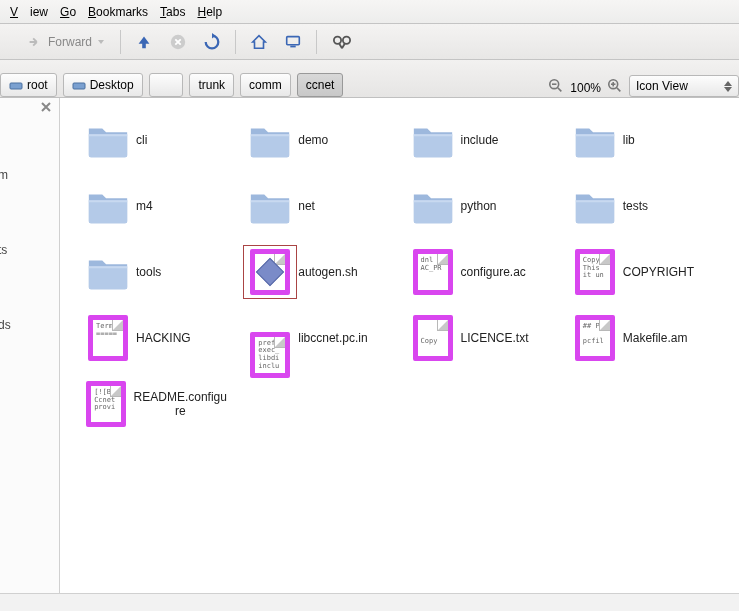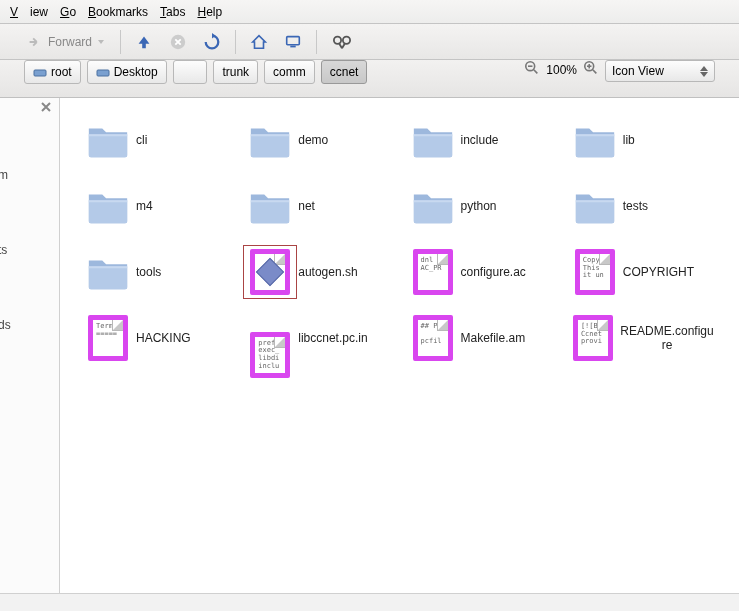--- a/index.html
+++ b/index.html
@@ -8,21 +8,21 @@
 .menubar { height: 24px; background: linear-gradient(#f6f5f4, #ededec); border-bottom: 1px solid #c4c4c4; display: flex; align-items: center; padding: 0 4px; }
 .menubar span { padding: 2px 6px; cursor: default; }
 .menubar span u { text-decoration: underline; }
 
 .toolbar { height: 36px; background: linear-gradient(#f4f3f2, #e8e7e6); border-bottom: 1px solid #c4c4c4; display: flex; align-items: center; padding: 0 4px; gap: 4px; }
 .tb-btn { display: inline-flex; align-items: center; gap: 4px; padding: 4px 6px; border-radius: 3px; color: #888; }
 .tb-btn.active { color: #333; }
 .tb-sep { width: 1px; height: 24px; background: #c8c8c8; margin: 0 4px; }
 .tb-arrow svg { width: 18px; height: 18px; }
 
-.pathbar { height: 38px; background: linear-gradient(#f2f1f0, #e6e5e4); border-bottom: 1px solid #c0c0c0; display: flex; align-items: flex-start; padding: 0 24px; gap: 6px; }
+.pathbar { height: 38px; background: linear-gradient(#f2f1f0, #e6e5e4); border-bottom: 1px solid #c0c0c0; display: flex; align-items: flex-end; padding: 0 0; gap: 6px; }
 .path-btn { display: inline-flex; align-items: center; gap: 4px; padding: 4px 8px; border: 1px solid #b8b8b8; border-radius: 3px; background: linear-gradient(#fdfdfd, #e8e8e8); font-size: 12px; }
 .path-btn.active { background: linear-gradient(#d8d8d8, #c8c8c8); border-color: #999; }
 .spacer { flex: 1; }
 .zoom-group { display: flex; align-items: center; gap: 6px; }
 .zoom-btn svg { width: 16px; height: 16px; }
 .viewsel { border: 1px solid #b8b8b8; border-radius: 3px; background: linear-gradient(#fdfdfd, #e8e8e8); padding: 3px 6px; display: flex; align-items: center; gap: 4px; min-width: 110px; justify-content: space-between; }
 
 .content { display: flex; height: calc(611px - 24px - 36px - 38px - 18px); }
 .sidebar { width: 60px; border-right: 1px solid #d0d0d0; background: #fbfbfb; position: relative; }
 .sidebar .close { position: absolute; top: 2px; right: 6px; cursor: default; }
@@ -312,20 +312,28 @@
         <div class="iconwrap">
           <div class="file" style="white-space: pre; margin-top: 33px;">prefi
 exec_
 libdi
 inclu</div>
         </div>
         <div class="label">libccnet.pc.in</div>
       </div>
       <div class="item">
         <div class="iconwrap">
+          <div class="file" style="white-space: pre;">
+
+Copy</div>
+        </div>
+        <div class="label">LICENCE.txt</div>
+      </div>
+      <div class="item">
+        <div class="iconwrap">
           <div class="file" style="white-space: pre;">## Pr
 
 pcfil</div>
         </div>
         <div class="label">Makefile.am</div>
       </div>
       <div class="item">
         <div class="iconwrap">
           <div class="file" style="white-space: pre;">[![Bu
 Ccnet

